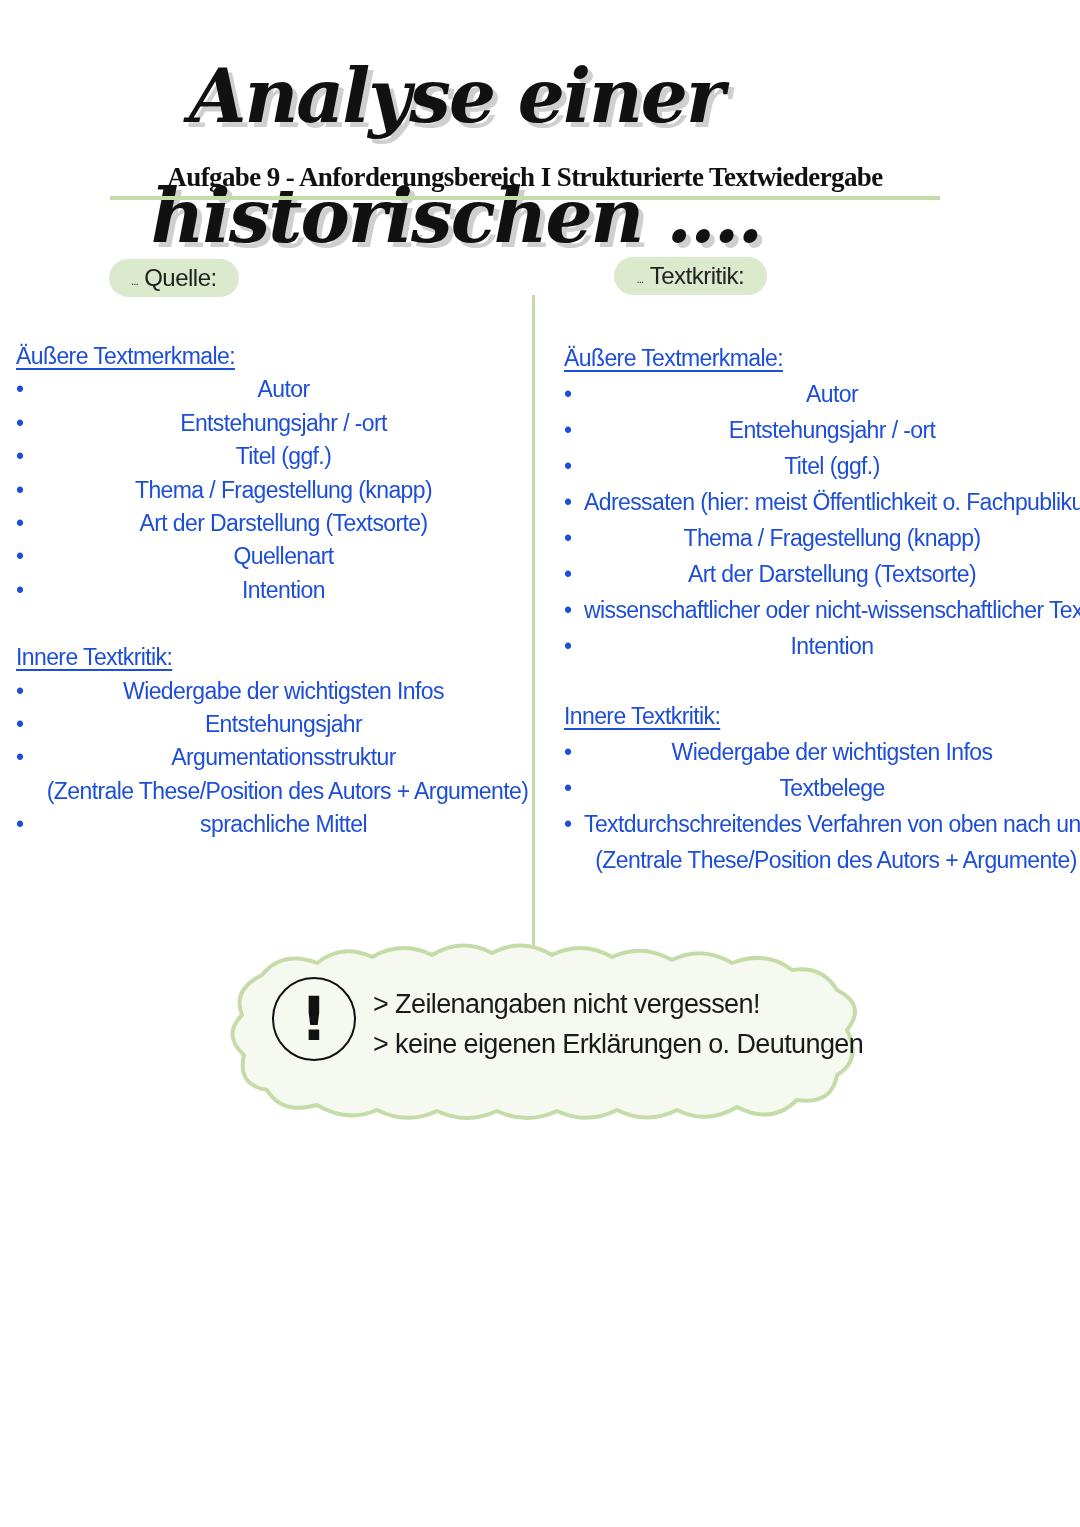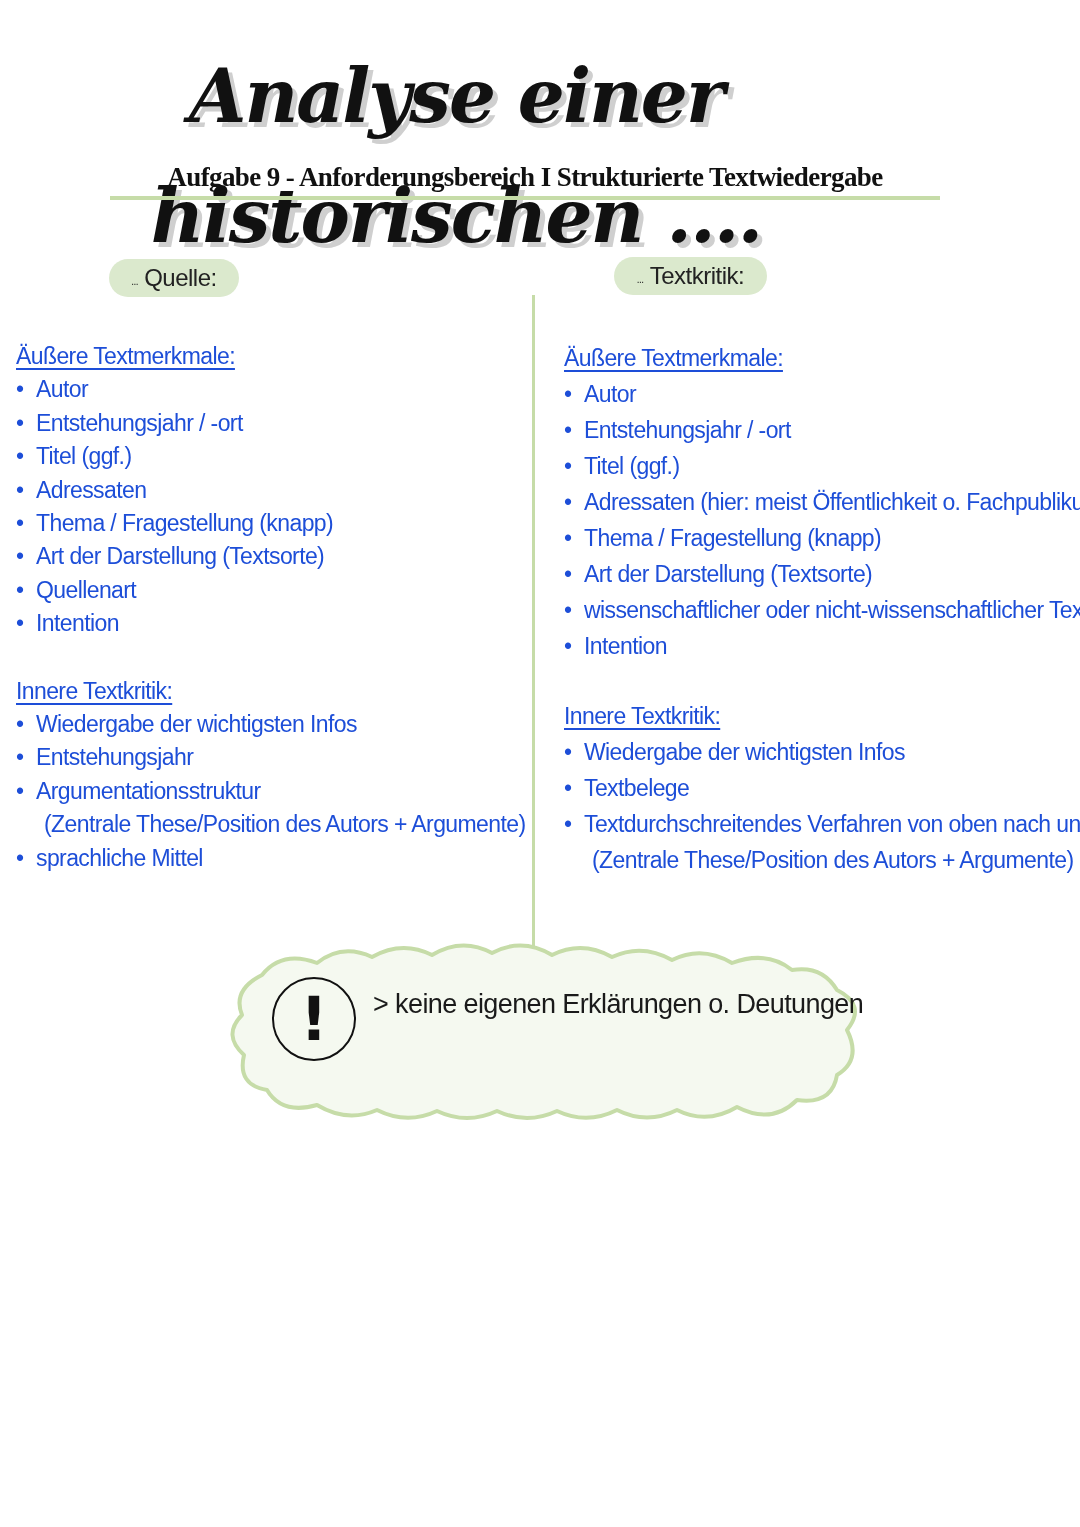--- a/index.html
+++ b/index.html
@@ -6,21 +6,21 @@
   body{width:1080px;height:1527px;position:relative;overflow:hidden;color:#1a1a1a;font-family:"DejaVu Sans",sans-serif;}
   .title{position:absolute;left:0;top:0;width:912px;text-align:center;font-family:"DejaVu Serif",serif;font-style:italic;font-weight:bold;font-size:74px;letter-spacing:-2px;line-height:120px;color:#111;text-shadow:5px 5px 0 #cfcfcf;margin-top:36px;}
   .subtitle{position:absolute;left:110px;top:162px;width:830px;text-align:center;font-family:"Liberation Serif",serif;font-weight:bold;font-size:27px;letter-spacing:-0.6px;color:#111;}
   .subtitle-line{position:absolute;left:110px;top:196px;width:830px;height:4px;background:#c6dca8;}
   .pill{position:absolute;height:38px;border-radius:20px;background:#dbe9cd;font-family:"Liberation Sans",sans-serif;font-size:24px;color:#222;display:flex;align-items:center;justify-content:center;letter-spacing:-0.5px;}
   .pill .dots{font-size:10px;margin-right:6px;align-self:flex-end;margin-bottom:10px;}
   .divider{position:absolute;left:532px;top:295px;width:3px;height:660px;background:#c6dca8;}
   .col{position:absolute;font-family:"Liberation Sans",sans-serif;font-size:23px;letter-spacing:-0.6px;color:#1d4ed8;}
   .col .heading{text-decoration:underline;text-underline-offset:4px;margin:0;}
   .col ul{list-style:none;margin:0;padding:0;}
-  .col li{position:relative;padding-left:20px;white-space:nowrap;}
+  .col li{position:relative;padding-left:20px;white-space:nowrap;text-align:center;}
   .col li::before{content:"•";position:absolute;left:0;top:0;}
   .col li.cont{padding-left:28px;}
   .col li.cont::before{content:"";}
   .left{left:16px;top:340px;width:515px;}
   .left .heading, .left li{line-height:33.4px;}
   .right{left:564px;top:340px;width:516px;overflow:hidden;}
   .right .heading, .right li{line-height:36px;}
   .gap-left{height:34px;}
   .gap-right{height:34px;}
   .cloud{position:absolute;left:222px;top:935px;width:644px;height:190px;}
@@ -46,21 +46,20 @@
 </div>
 
 <div class="divider"></div>
 
 <div class="col left">
   <p class="heading">Äußere Textmerkmale:</p>
   <ul>
     <li>Autor</li>
     <li>Entstehungsjahr / -ort</li>
     <li>Titel (ggf.)</li>
-    <li>Adressaten</li>
     <li>Thema / Fragestellung (knapp)</li>
     <li>Art der Darstellung (Textsorte)</li>
     <li>Quellenart</li>
     <li>Intention</li>
   </ul>
   <div class="gap-left"></div>
   <p class="heading">Innere Textkritik:</p>
   <ul>
     <li>Wiedergabe der wichtigsten Infos</li>
     <li>Entstehungsjahr</li>
@@ -93,14 +92,15 @@
 </div>
 
 <svg class="cloud" viewBox="0 0 644 190" xmlns="http://www.w3.org/2000/svg">
   <path d="M40,40
            Q60,15 95,28 Q120,8 150,22 Q180,5 210,20 Q240,2 270,18 Q300,2 330,20 Q360,5 390,22 Q420,8 450,25 Q480,10 510,28 Q545,15 570,35 Q600,30 615,55 Q645,70 625,95 Q640,125 615,140 Q610,170 575,165 Q550,190 515,172 Q485,190 455,175 Q425,190 395,175 Q365,190 335,176 Q305,190 275,176 Q245,190 215,176 Q185,190 155,175 Q125,188 95,170 Q60,180 45,155 Q15,150 22,120 Q0,100 20,80 Q10,55 40,40 Z" fill="#f5f9f0" stroke="#c6dca8" stroke-width="4" stroke-linejoin="round"></path>
 </svg>
 
 <div class="warn-icon">!</div>
 
 <div class="note">
+  <div>&gt; Zeilenangaben nicht vergessen!</div>
   <div>&gt; keine eigenen Erklärungen o. Deutungen</div>
 </div>
 
 </body></html>

